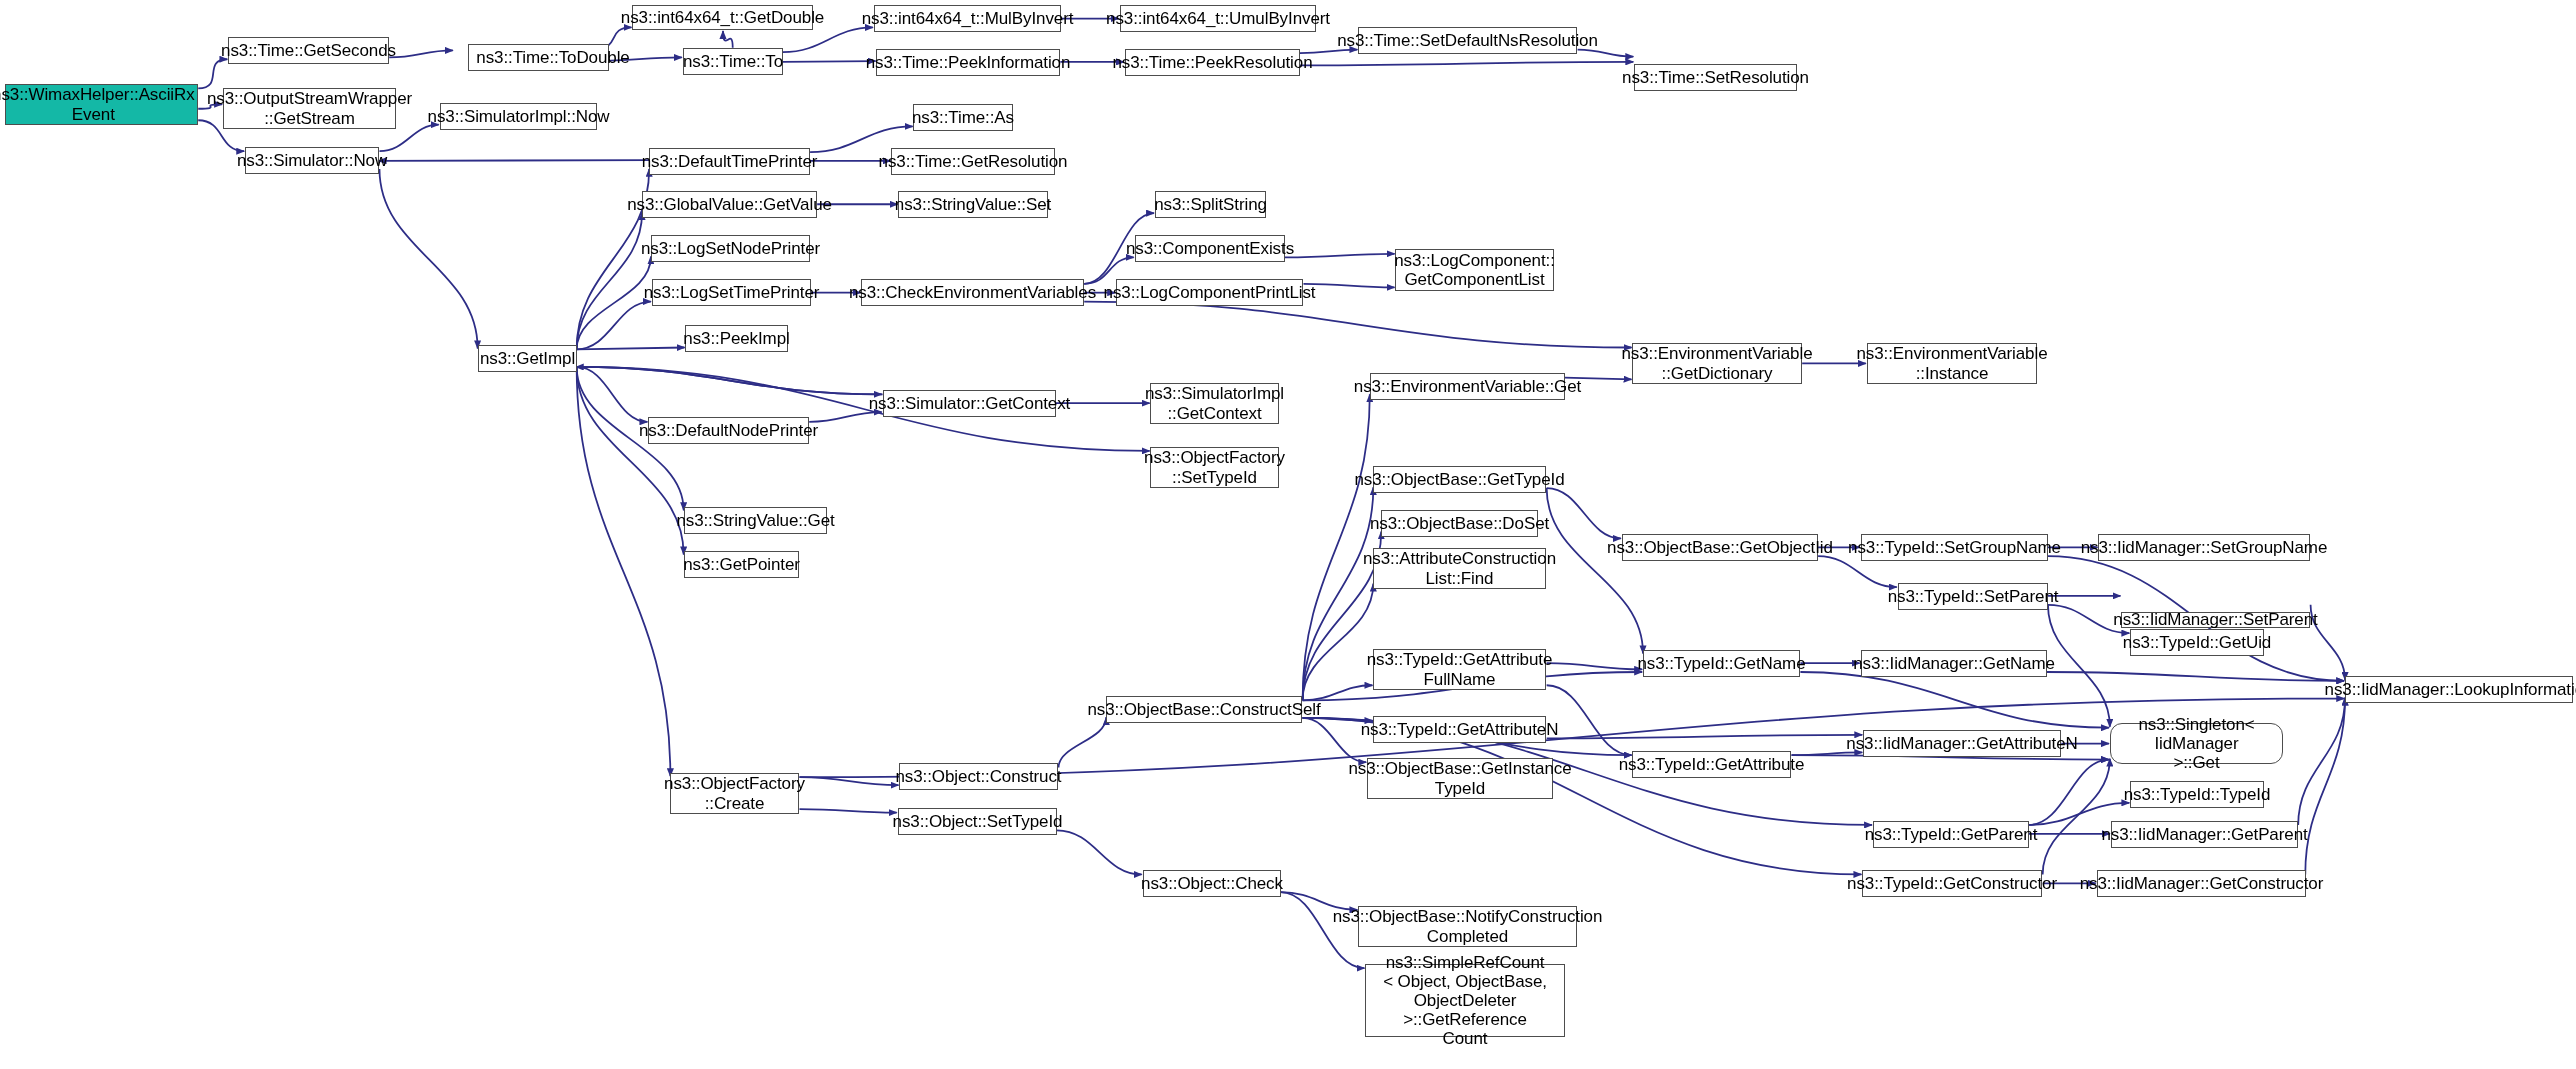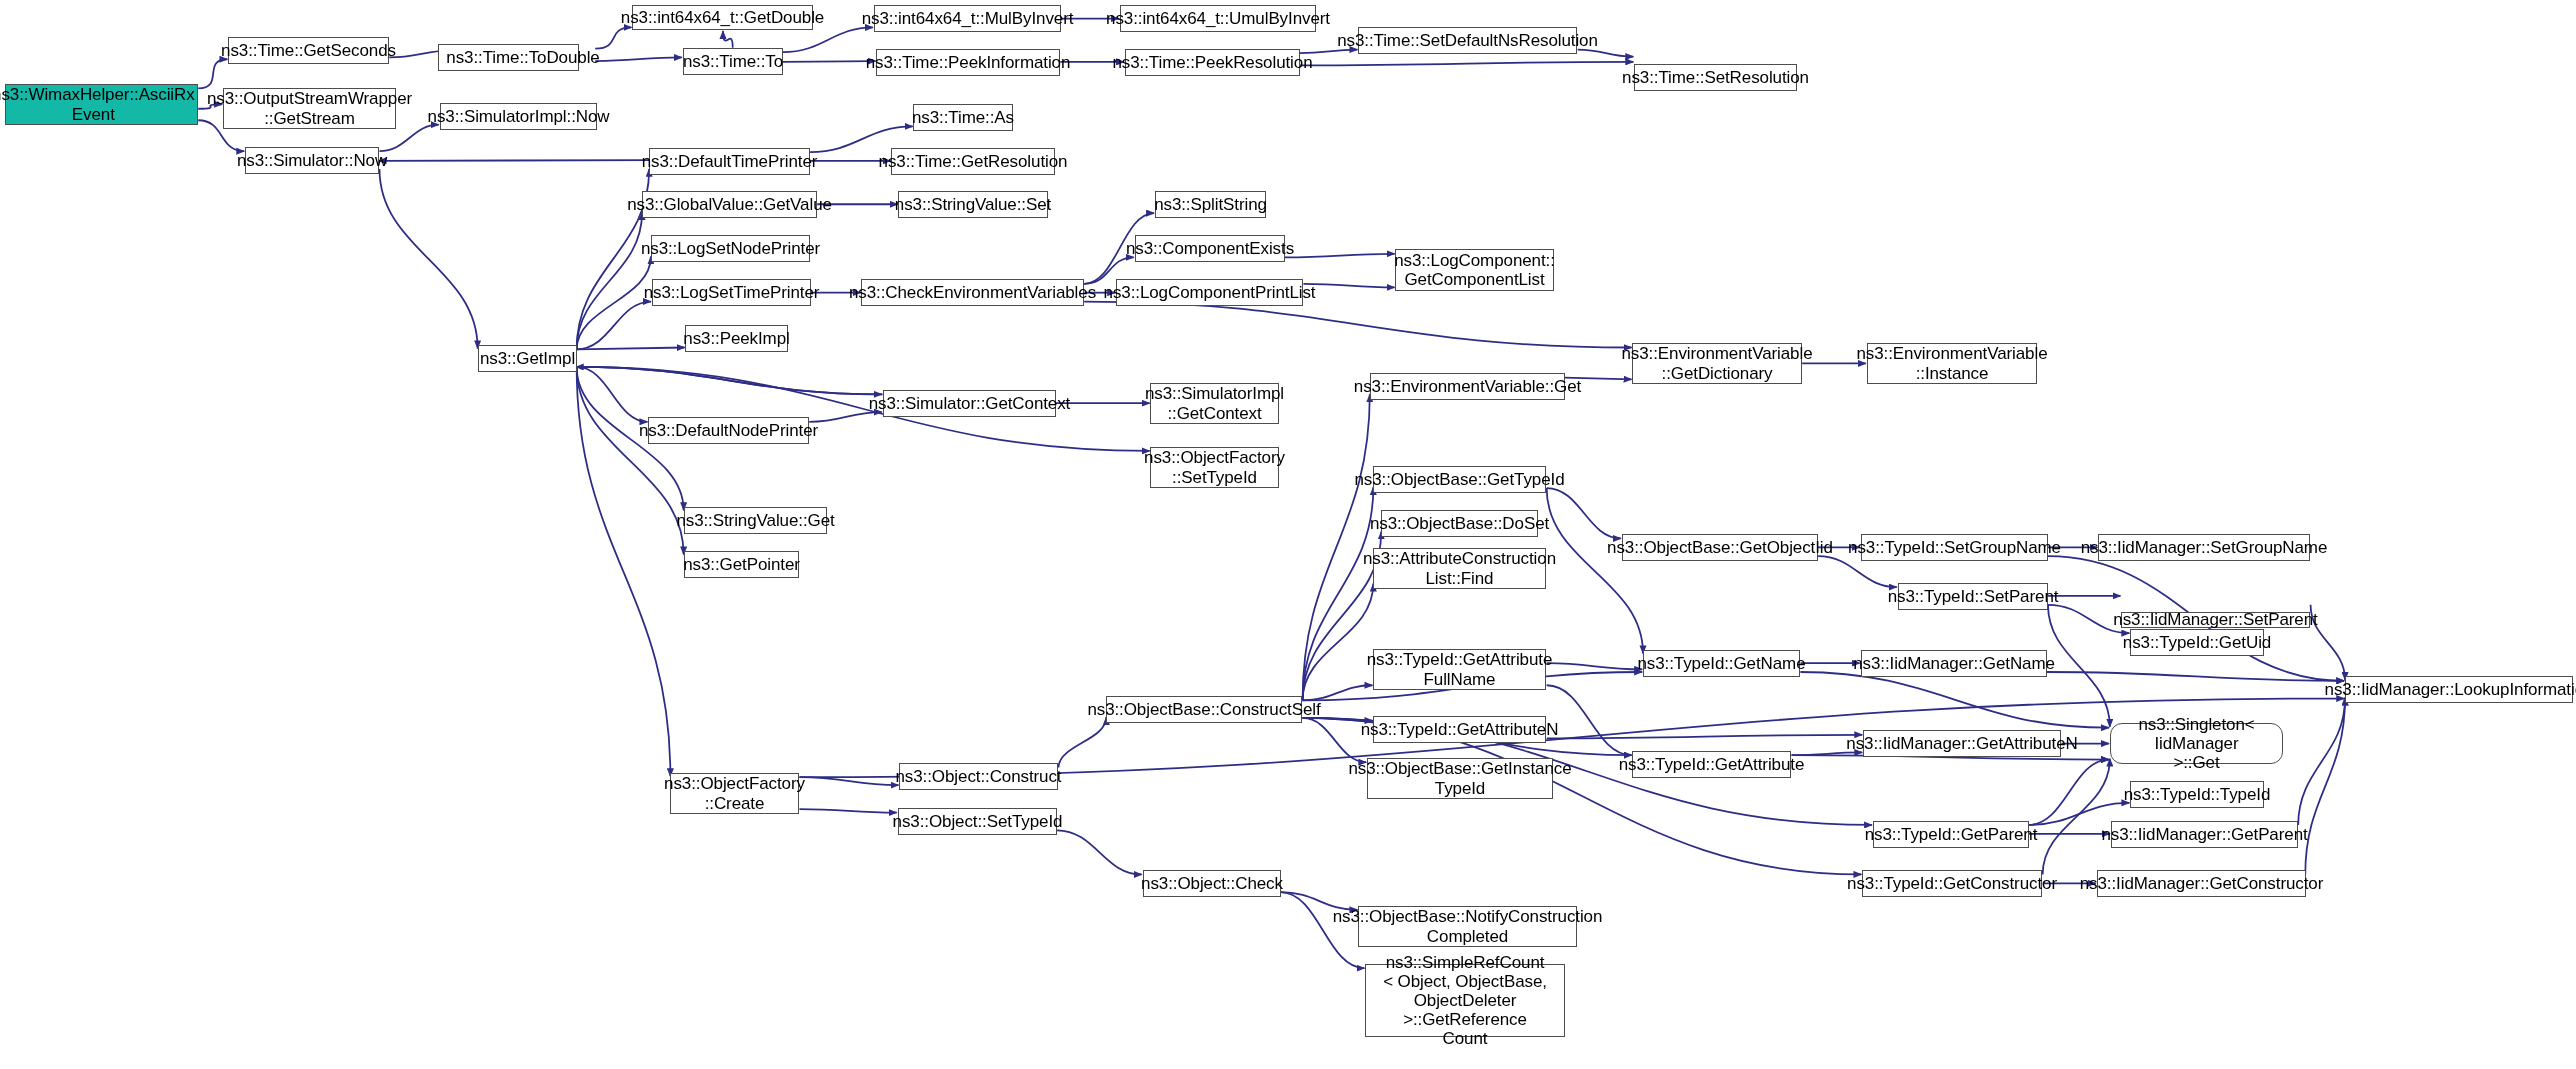--- a/index.html
+++ b/index.html
@@ -145,21 +145,21 @@
         <path d="M2607,989 C2607,899.45 2652,879.55 2652,789" fill="none" stroke="#2d2d86" stroke-width="2" marker-end="url(#arrowhead)"></path>
       </g>
   </svg>
   <div id="node-layer">
       <div class="node root" style="left: 5.3px; top: 84px; width: 193px; height: 41px;"><span class="node-label">ns3::WimaxHelper::AsciiRx
 Event</span></div>
       <div class="node" style="left: 228px; top: 37px; width: 161px; height: 26.5px;"><span class="node-label">ns3::Time::GetSeconds</span></div>
       <div class="node" style="left: 223px; top: 88px; width: 173px; height: 41px;"><span class="node-label">ns3::OutputStreamWrapper
 ::GetStream</span></div>
       <div class="node" style="left: 245px; top: 147px; width: 134px; height: 26.5px;"><span class="node-label">ns3::Simulator::Now</span></div>
-      <div class="node" style="left: 438px; top: 44px; width: 141px; height: 26.5px; padding-left: 29px;"><span class="node-label">ns3::Time::ToDouble</span></div>
+      <div class="node" style="left: 468px; top: 44px; width: 141px; height: 26.5px; padding-left: 29px;"><span class="node-label">ns3::Time::ToDouble</span></div>
       <div class="node" style="left: 440px; top: 103px; width: 157px; height: 26.5px;"><span class="node-label">ns3::SimulatorImpl::Now</span></div>
       <div class="node" style="left: 632px; top: 5.3px; width: 181px; height: 25px;"><span class="node-label">ns3::int64x64_t::GetDouble</span></div>
       <div class="node" style="left: 683px; top: 48px; width: 100px; height: 26.5px;"><span class="node-label">ns3::Time::To</span></div>
       <div class="node" style="left: 874px; top: 5.3px; width: 187px; height: 26.5px;"><span class="node-label">ns3::int64x64_t::MulByInvert</span></div>
       <div class="node" style="left: 876px; top: 49px; width: 184px; height: 26.5px;"><span class="node-label">ns3::Time::PeekInformation</span></div>
       <div class="node" style="left: 1120px; top: 5.3px; width: 196px; height: 26.5px;"><span class="node-label">ns3::int64x64_t::UmulByInvert</span></div>
       <div class="node" style="left: 1125px; top: 49px; width: 175px; height: 26.5px;"><span class="node-label">ns3::Time::PeekResolution</span></div>
       <div class="node" style="left: 1358px; top: 27.4px; width: 219px; height: 26.5px;"><span class="node-label">ns3::Time::SetDefaultNsResolution</span></div>
       <div class="node" style="left: 1634px; top: 64px; width: 163px; height: 26.5px;"><span class="node-label">ns3::Time::SetResolution</span></div>
       <div class="node" style="left: 649px; top: 148px; width: 161px; height: 26.5px;"><span class="node-label">ns3::DefaultTimePrinter</span></div>

